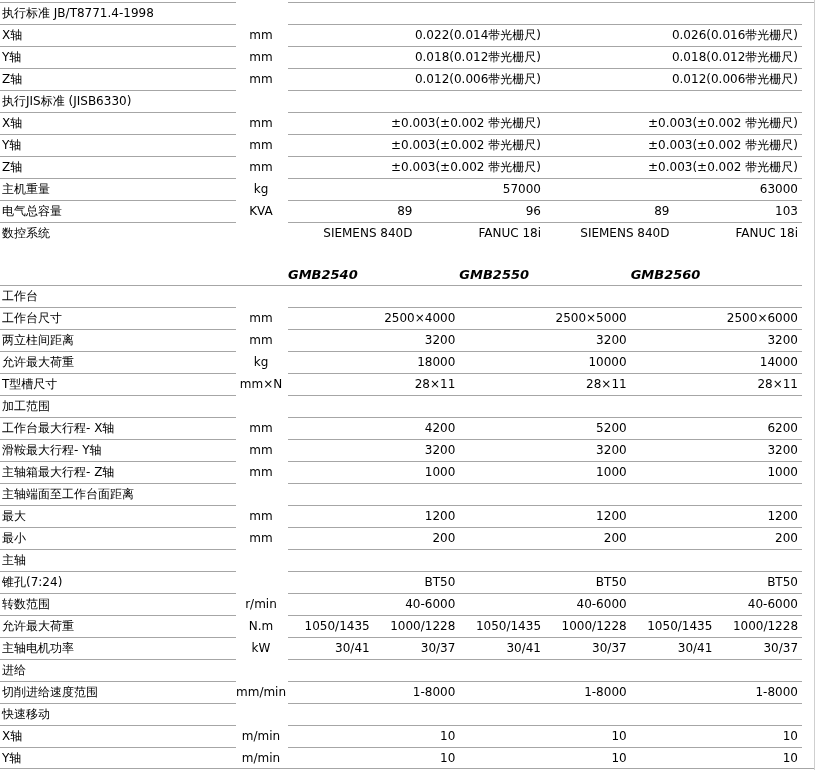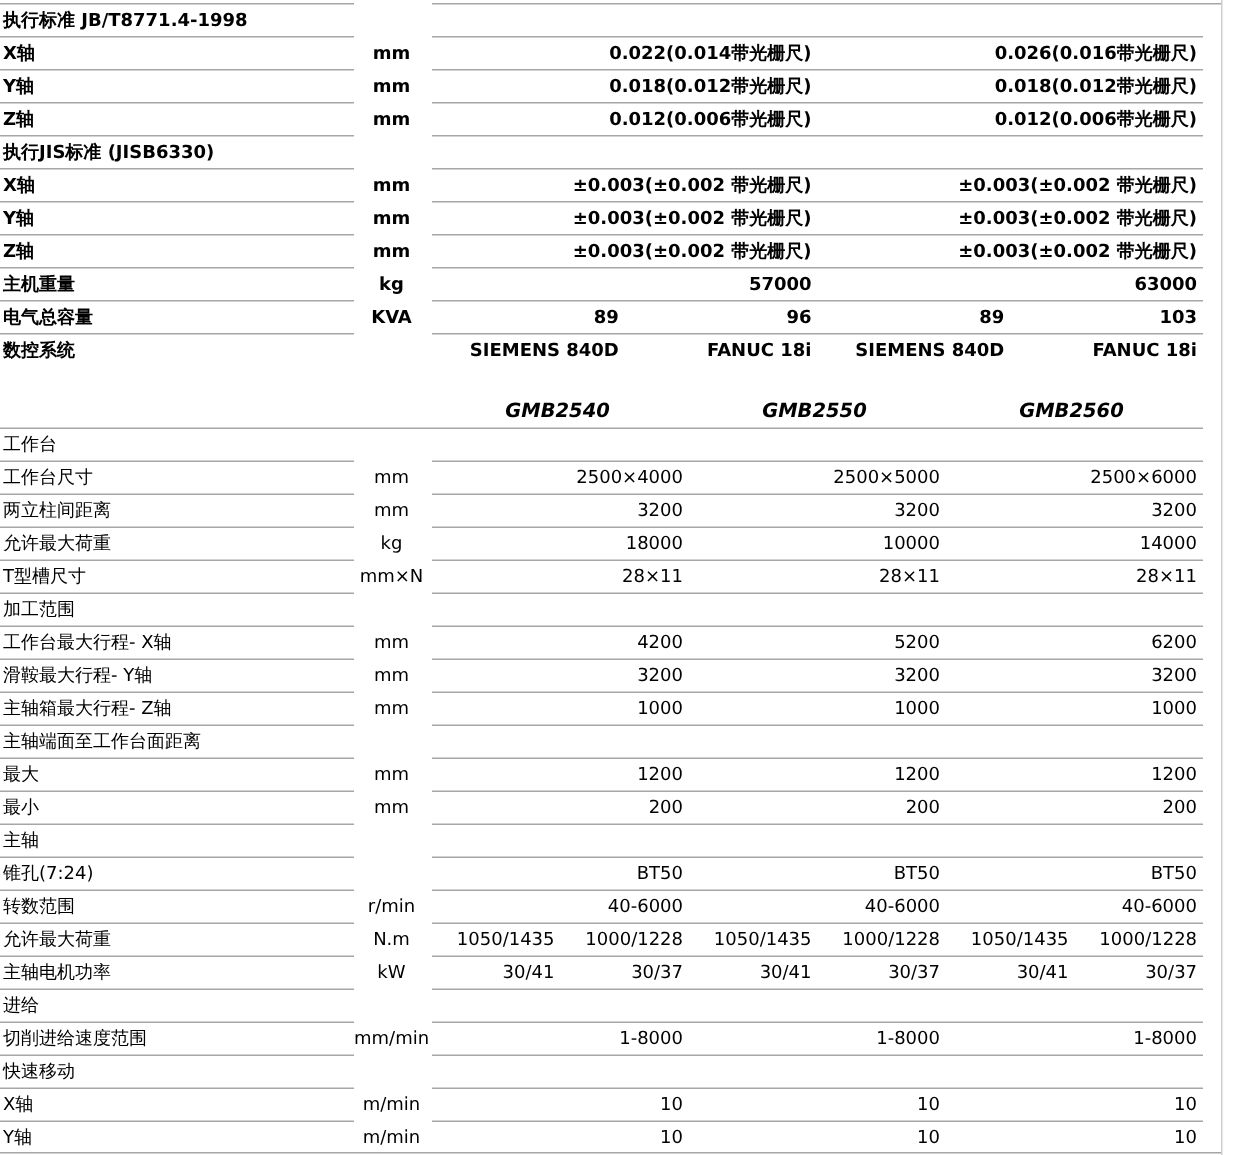--- a/index.html
+++ b/index.html
@@ -21,33 +21,33 @@
   .unit{width:52px;text-align:center;padding-right:2px;}
   .values{width:514px;display:flex;border-bottom:1px solid var(--line);}
   .vcell{flex:1;text-align:right;padding-right:4px;box-sizing:border-box;overflow:hidden;white-space:nowrap;}
   .row.noborder .label,.row.noborder .values{border-bottom:none;}
   .hdr{
     position:absolute;left:0;top:264px;width:802px;height:22px;
     box-sizing:border-box;border-bottom:1px solid var(--line);display:flex;
   }
   .hdr .pad{width:288px;}
   .hdr .model{
-    flex:1;text-align:center;padding-right:4px;line-height:21px;
+    flex:1;text-align:left;padding-right:4px;line-height:21px;
     font-weight:bold;font-style:italic;font-size:13px;
   }
 </style>
 </head>
 <body>
 
 <div class="screen">
 
   <div class="hline" style="top:2px;left:0;width:236px;"></div>
   <div class="hline" style="top:2px;left:288px;width:526px;"></div>
 
-  <div class="tbl" id="table-top" style="top:3px;font-weight:bold;">
+  <div class="tbl" id="table-top" style="top:3px;">
       <div class="row">
     <div class="cell label">执行标准 JB/T8771.4-1998</div>
     <div class="cell unit"></div>
     <div class="cell values"></div>
   </div>
       <div class="row">
     <div class="cell label">X轴</div>
     <div class="cell unit">mm</div>
     <div class="cell values">
           <div class="vcell">0.022(0.014带光栅尺)</div>

